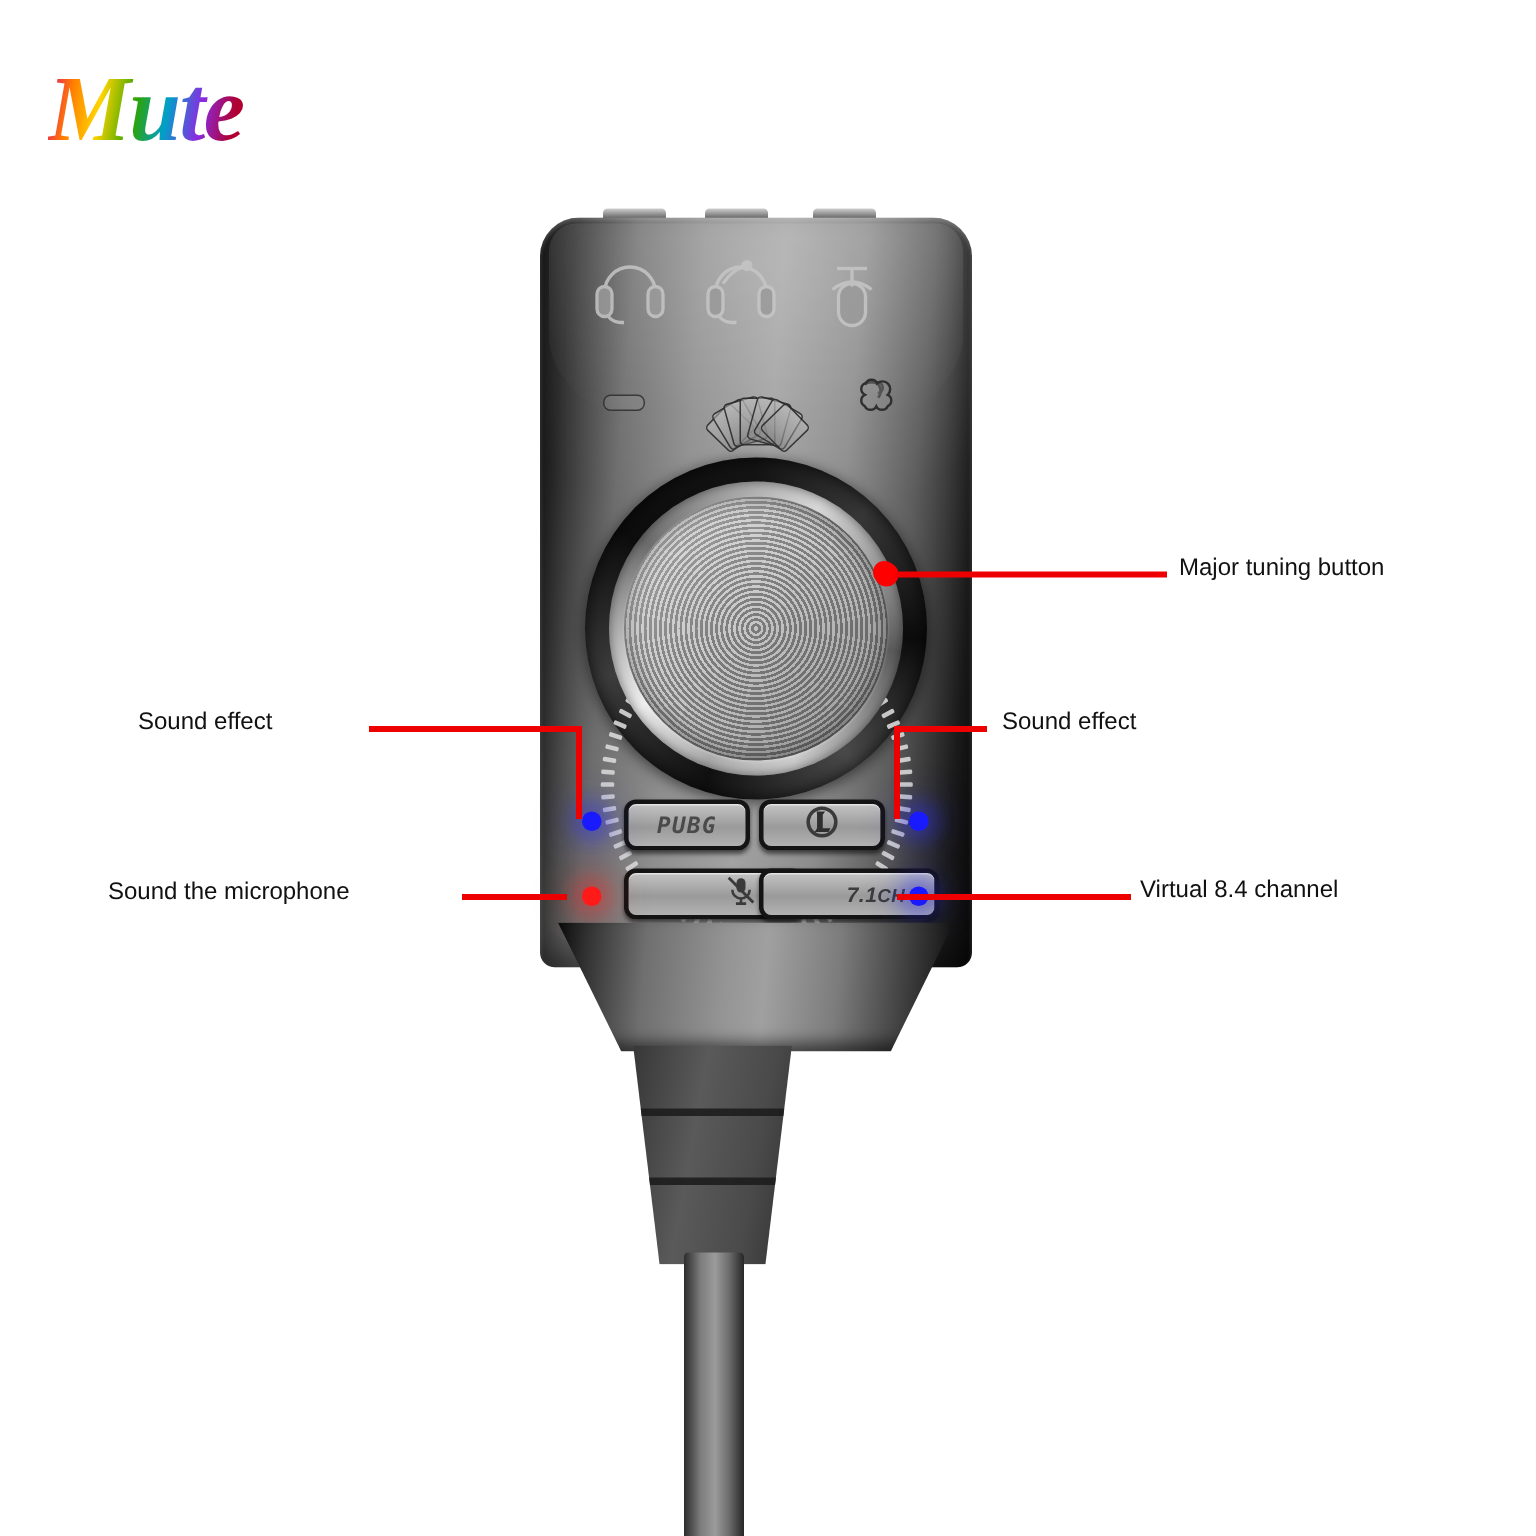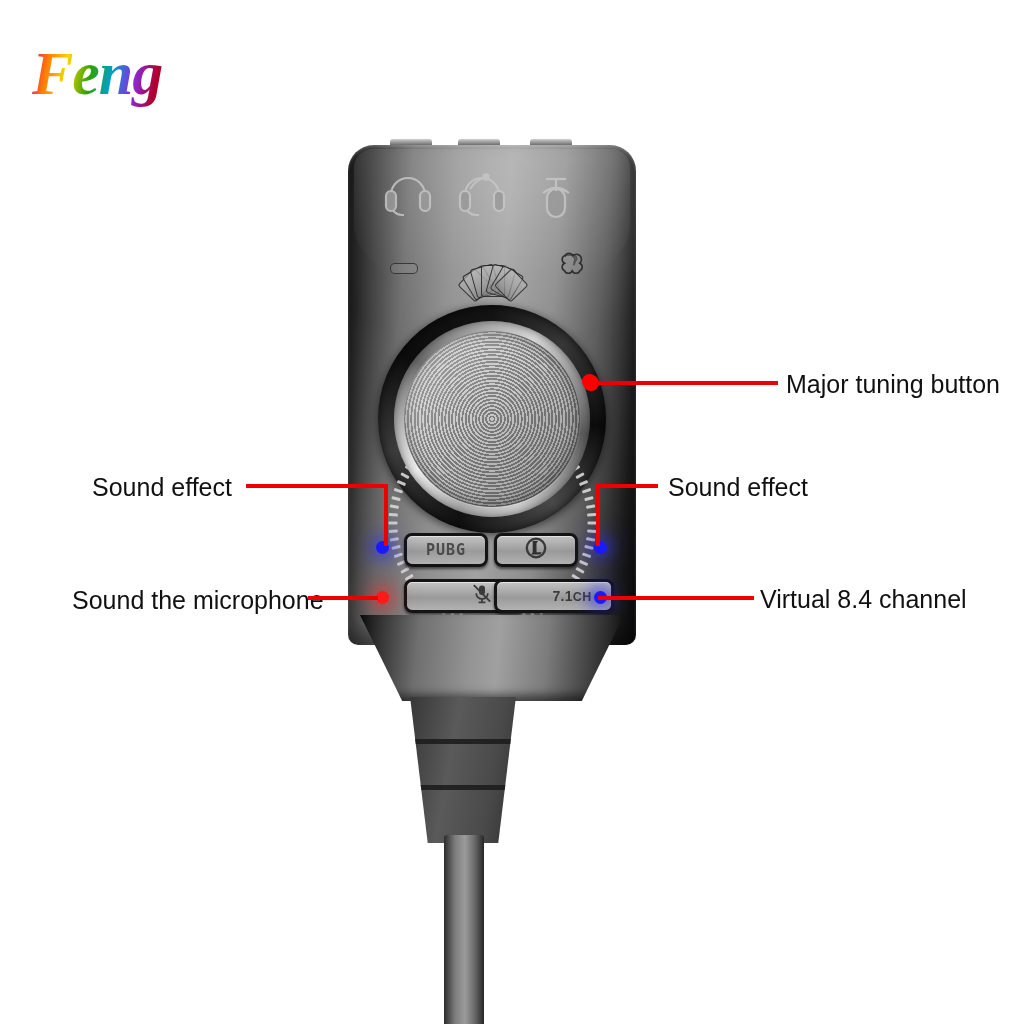--- a/index.html
+++ b/index.html
@@ -23,21 +23,21 @@
     letter-spacing:-1px;
   }
   .logo-tings{
     position:absolute;left:45px;top:54px;
     font-family:"Liberation Serif", serif;
     font-style:italic;font-weight:bold;font-size:56px;color:#111;
     letter-spacing:-1px;
   }
 
   
-  #device{position:absolute;left:348px;top:145px;width:336px;height:560px;}
+  #device{position:absolute;left:360px;top:145px;width:336px;height:560px;font-style:italic;}
 
   .jack{position:absolute;top:-6px;width:42px;height:12px;border-radius:3px;
         background:linear-gradient(180deg,#cfcfcf,#777 45%,#2a2a2a);}
   .jack.j1{left:42px;} .jack.j2{left:110px;} .jack.j3{left:182px;}
 
   .shell{
     position:absolute;left:0;top:0;width:288px;height:500px;
     border-radius:26px 26px 10px 10px;
     background:
       radial-gradient(120% 60% at 50% 6%, rgba(255,255,255,.16), rgba(255,255,255,0) 60%),
@@ -140,33 +140,33 @@
     clip-path:polygon(8% 0%, 92% 0%, 78% 100%, 22% 100%);
   }
   .strain-band{position:absolute;left:0;width:100%;height:5px;background:#1d1d1d;opacity:.9;}
   .cable{
     position:absolute;left:96px;top:690px;width:40px;height:340px;
     background:linear-gradient(90deg,#2c2c2c,#7d7d7d 28%,#9b9b9b 52%,#6a6a6a 76%,#262626);
     border-radius:3px;
   }
 
   
-  .callout-label{position:absolute;font-size:25px;color:#111;white-space:nowrap;}
+  .callout-label{position:absolute;font-size:16px;color:#111;white-space:nowrap;}
   .hline{position:absolute;height:4px;background:#ee0000;}
   .vline{position:absolute;width:4px;background:#ee0000;}
   .dot{position:absolute;width:16px;height:16px;border-radius:50%;}
   .dot.red{background:#ff0000;}
 </style>
 </head>
 <body>
 
 <div id="stage">
 
   <div id="logo">
-    <div class="logo-feng">Feng</div>
+    <div class="logo-feng">Mute</div>
   </div>
 
   <div id="device">
 
     <div class="jack j1"></div>
     <div class="jack j2"></div>
     <div class="jack j3"></div>
 
     <div class="shell"></div>
     <div class="shell-top-gloss"></div>

